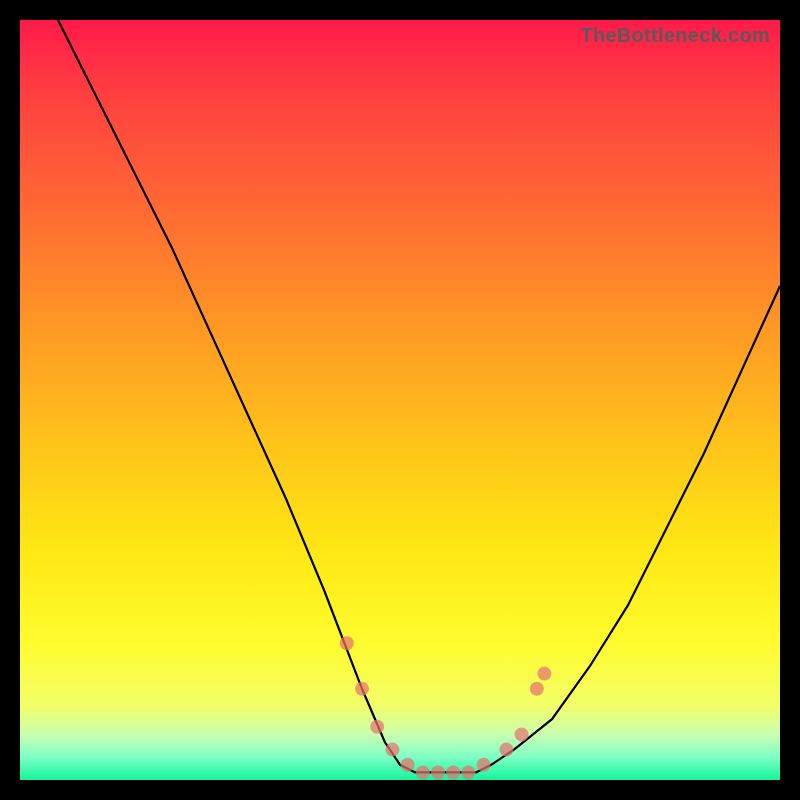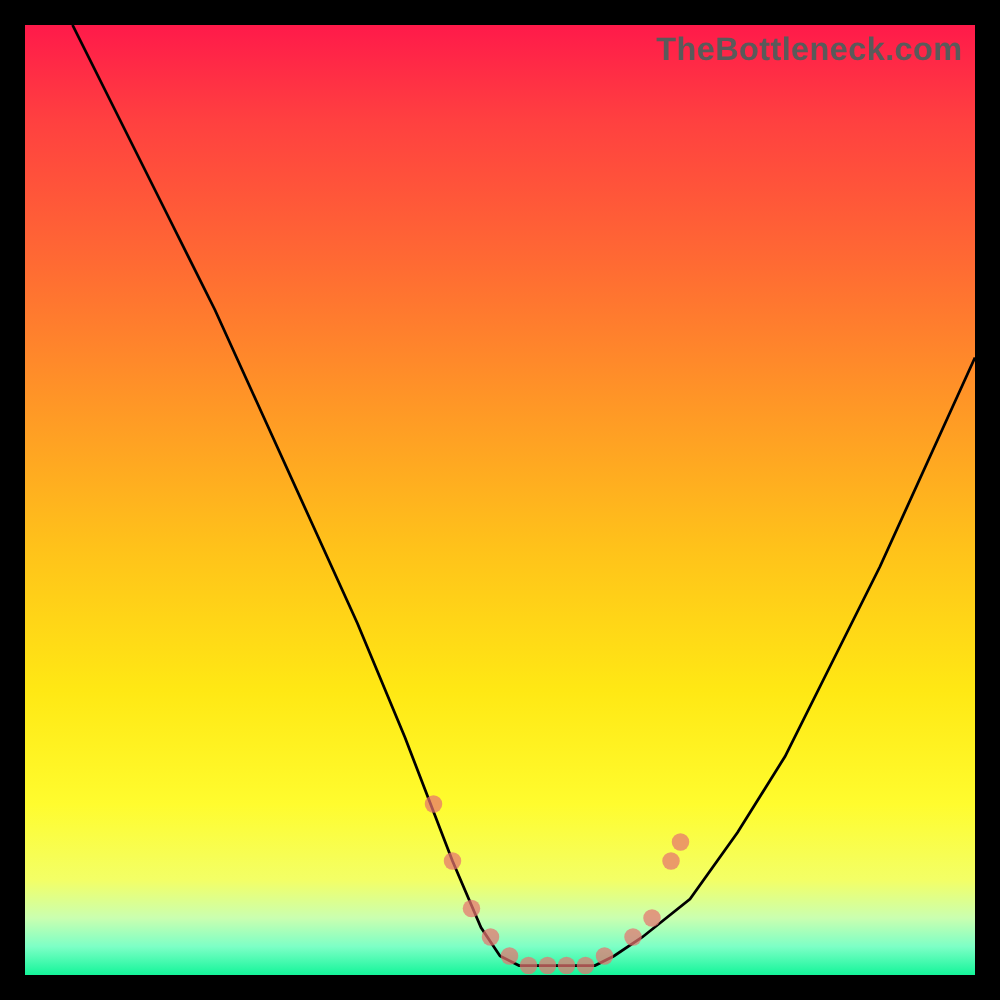--- a/index.html
+++ b/index.html
@@ -29,21 +29,21 @@
       #f3ff66 90%,
       #caffb0 94%,
       #7dffc6 97%,
       #14f59a 100%
     );
   }
   .watermark {
     position: absolute;
     top: 4px;
     right: 10px;
-    font-size: 26px;
+    font-size: 20px;
     font-weight: 600;
     color: #5a5a5a;
     letter-spacing: 0.3px;
     text-align: right;
   }
   svg.curve {
     position: absolute;
     left: 0;
     top: 0;
     width: 760px;

